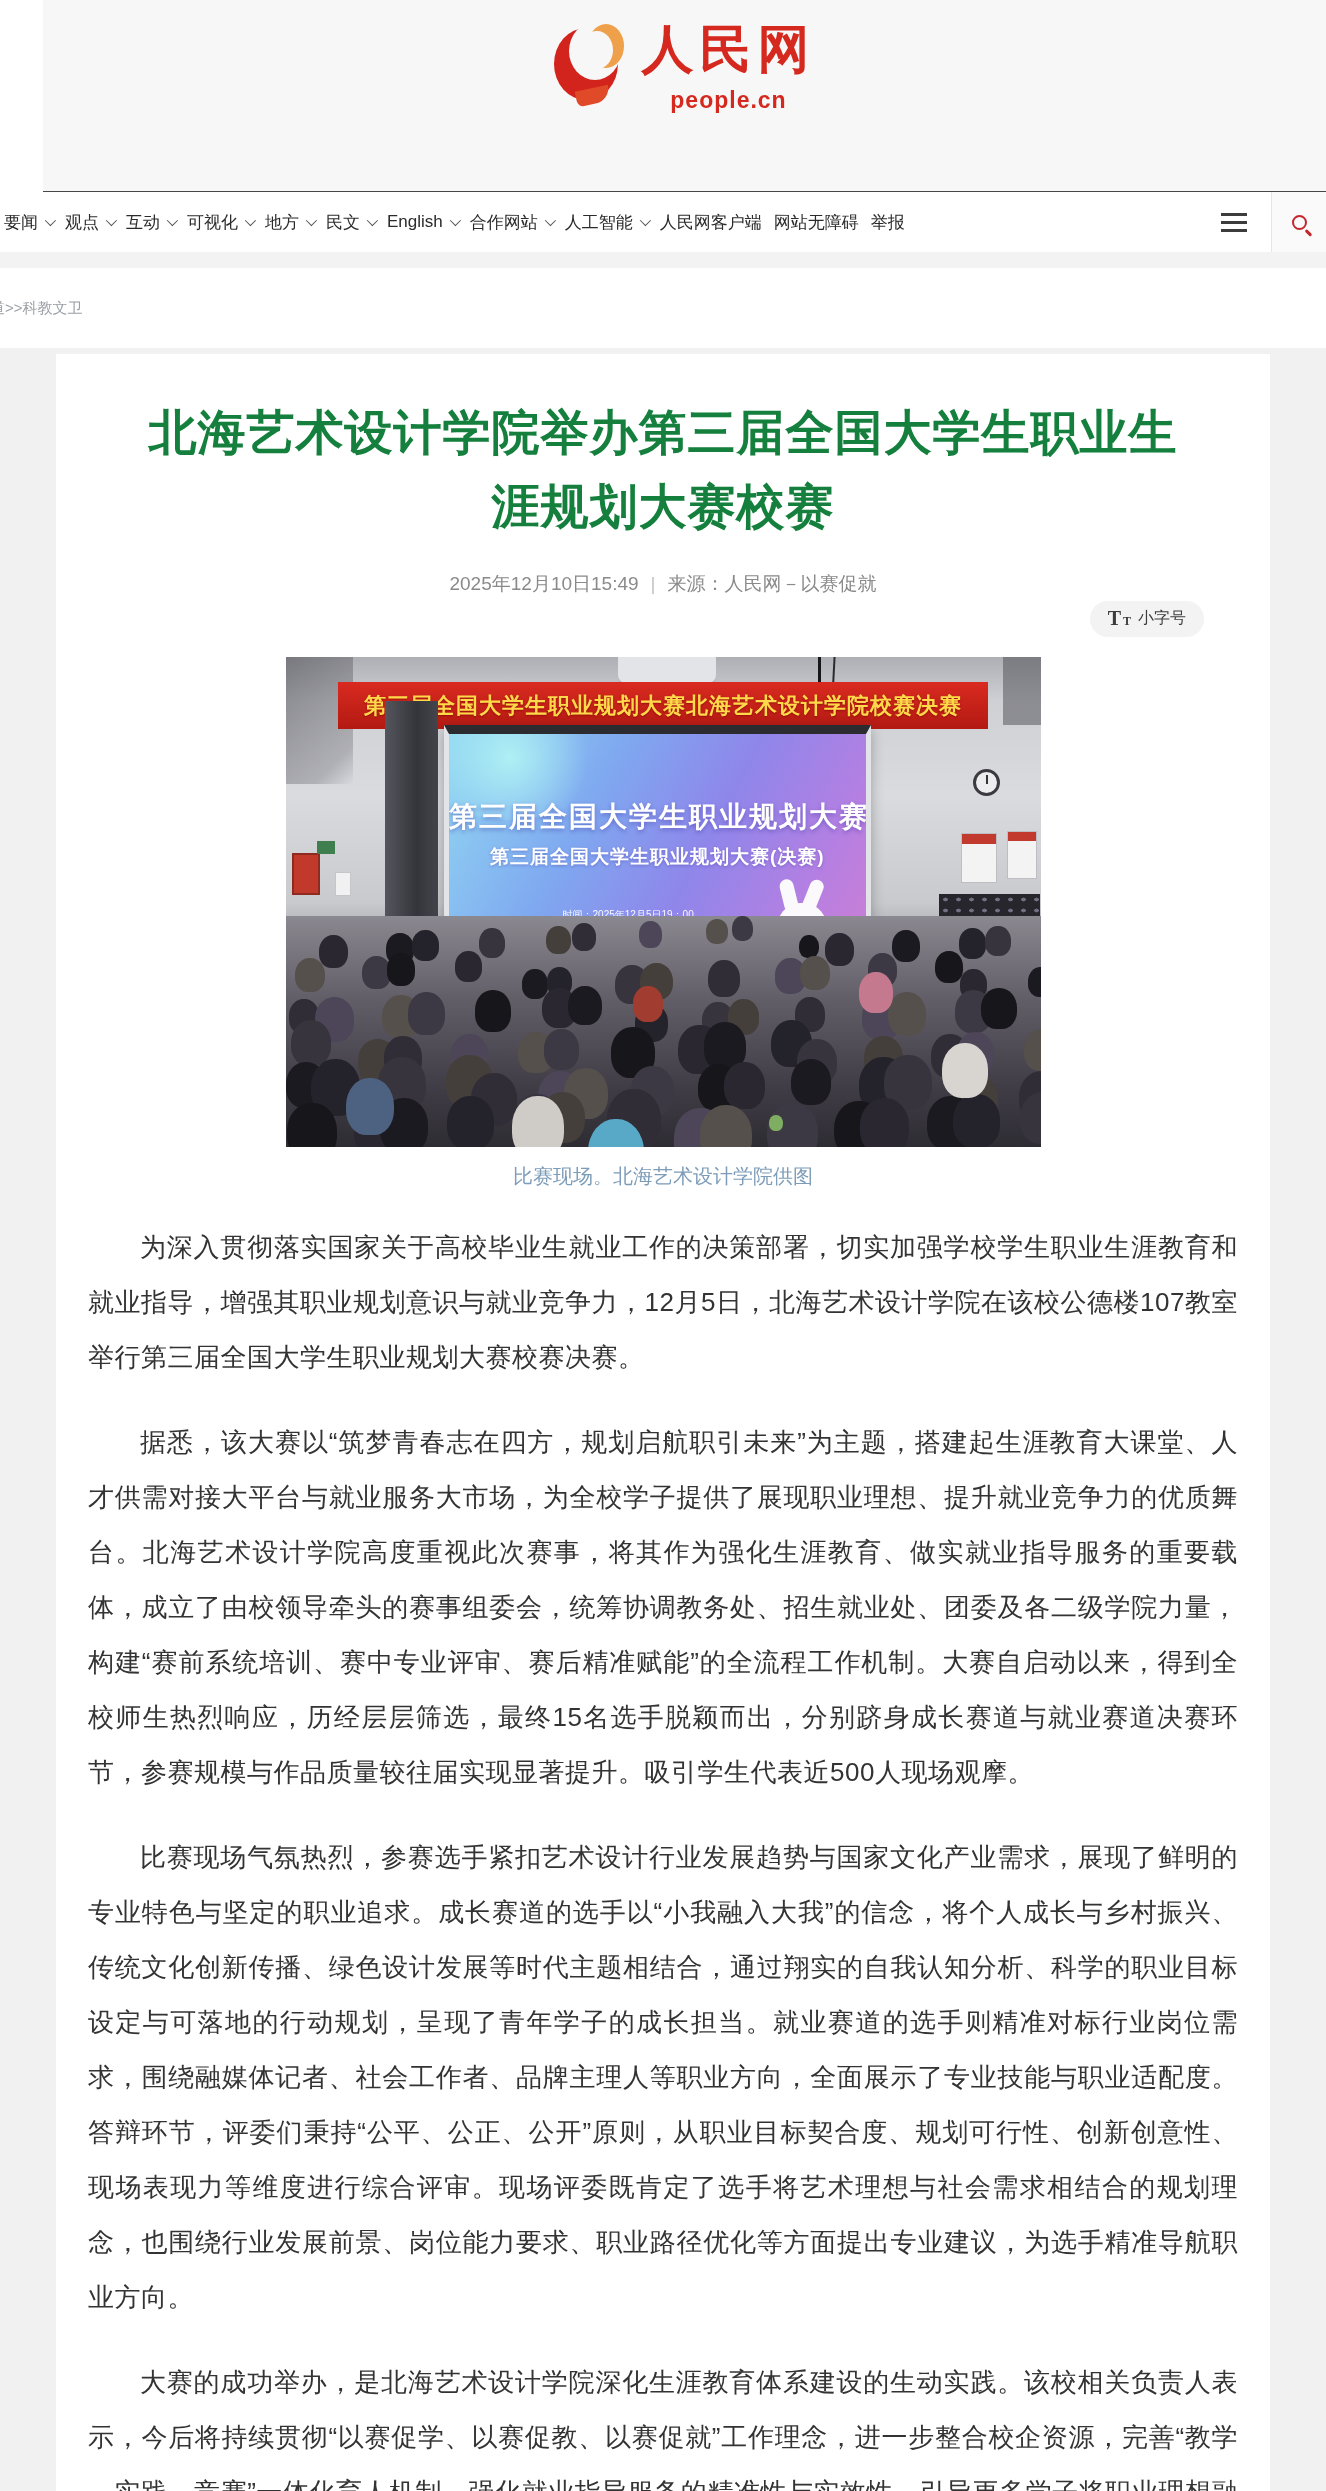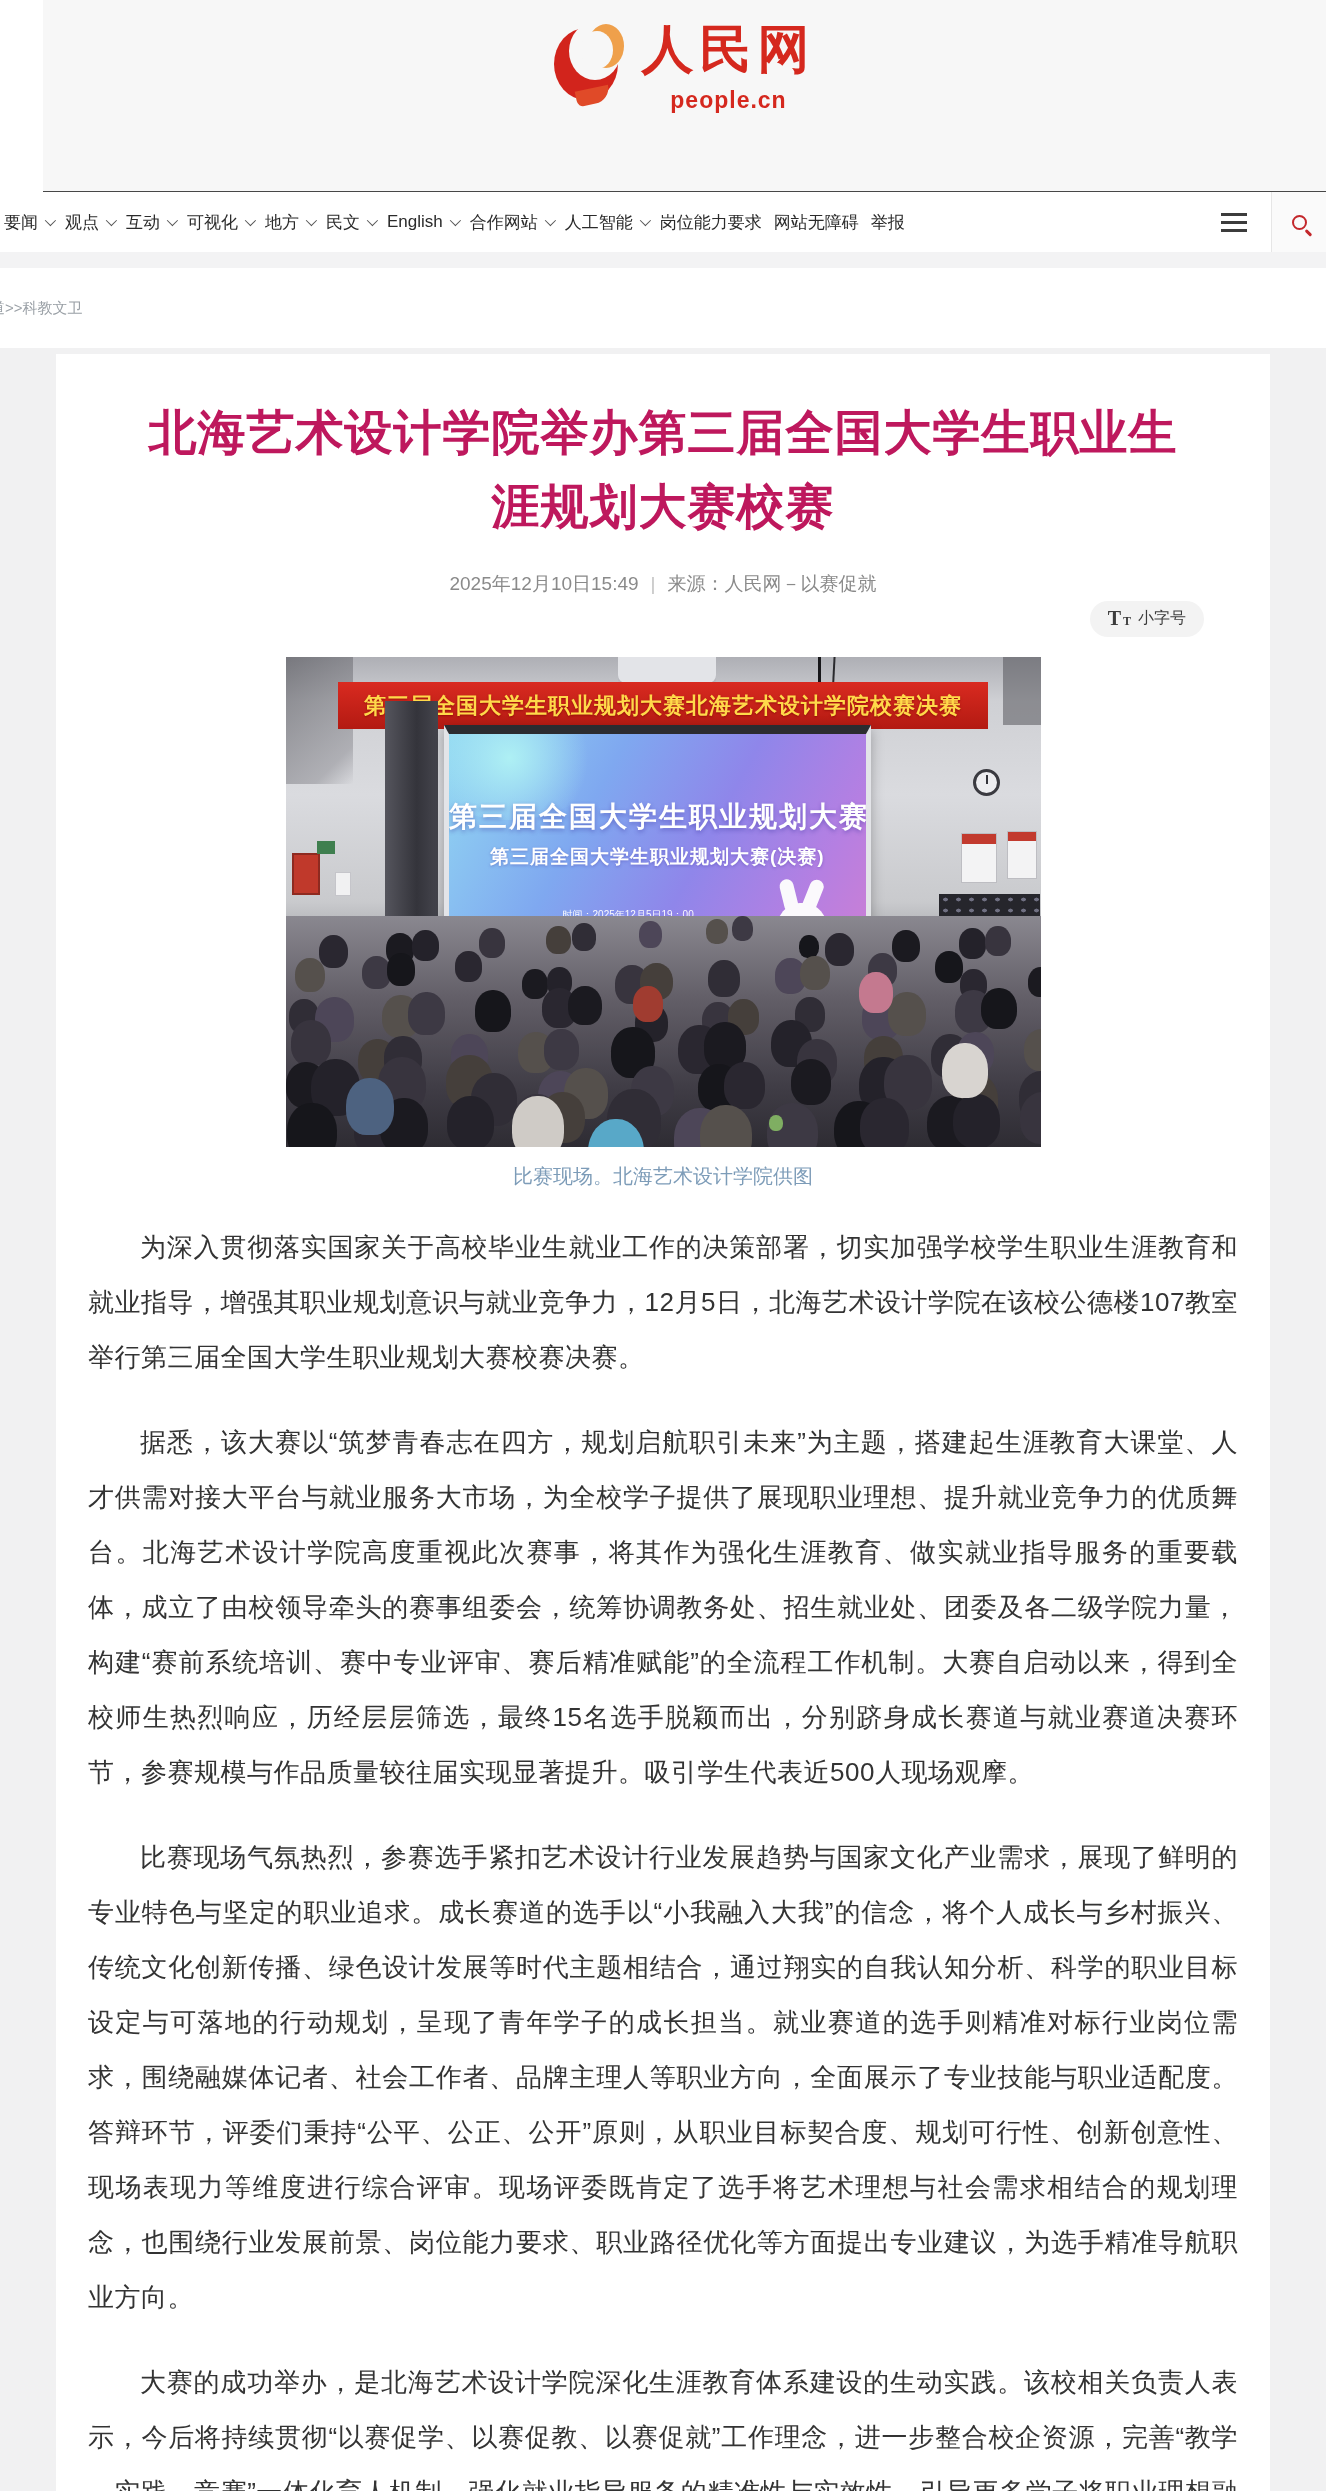--- a/index.html
+++ b/index.html
@@ -36,21 +36,21 @@
   .crumb-strip { background:#f3f3f4; height:16px; }
   .crumb-band { background:#ffffff; height:80px; display:flex; align-items:center; overflow:hidden; }
   .crumb { font-size:15px; color:#9aa0a6; white-space:nowrap; }
   .crumb .clip { display:inline-block; margin-left:-10px; }
   .crumb a { color:#9aa0a6; text-decoration:none; cursor:pointer; }
 
   
   .main-bg { background:#f1f1f2; padding-top:6px; }
   .card { width:1214px; margin:0 auto; background:#ffffff; padding:42px 32px 70px 32px; position:relative; }
 
-  h1.title { font-size:48px; line-height:1.55; color:#be185d; text-align:center; font-weight:700; max-width:1075px; margin:0 auto; letter-spacing:1px; }
+  h1.title { font-size:48px; line-height:1.55; color:#15803d; text-align:center; font-weight:700; max-width:1075px; margin:0 auto; letter-spacing:1px; }
   .meta { text-align:center; margin-top:26px; font-size:19px; color:#8a8a8a; }
   .meta .sep { margin:0 12px; color:#c2c2c2; }
   .meta a { color:#8a8a8a; text-decoration:none; cursor:pointer; }
 
   .toolbar { position:relative; height:46px; }
   .pill { position:absolute; right:34px; top:4px; height:36px; border:none; background:#f3f3f3; border-radius:18px; padding:0 18px; font-size:16px; color:#3c3c3c; display:flex; align-items:center; gap:7px; cursor:pointer; font-family:inherit; }
   .tt-big { font-family:"Liberation Serif","DejaVu Serif",serif; font-weight:700; font-size:20px; }
   .tt-small { font-family:"Liberation Serif","DejaVu Serif",serif; font-weight:700; font-size:12px; margin-left:-5px; margin-top:6px; }
 
   
@@ -164,21 +164,21 @@
         </span>
       <span class="nav-item">
           <span>合作网站</span>
           <span class="caret"></span>
         </span>
       <span class="nav-item">
           <span>人工智能</span>
           <span class="caret"></span>
         </span>
       <span class="nav-item">
-          <span>岗位能力要求</span>
+          <span>人民网客户端</span>
         </span>
       <span class="nav-item">
           <span>网站无障碍</span>
         </span>
       <span class="nav-item">
           <span>举报</span>
         </span>
     </div>
     <div class="nav-right">
       <span class="hamburger"></span>

